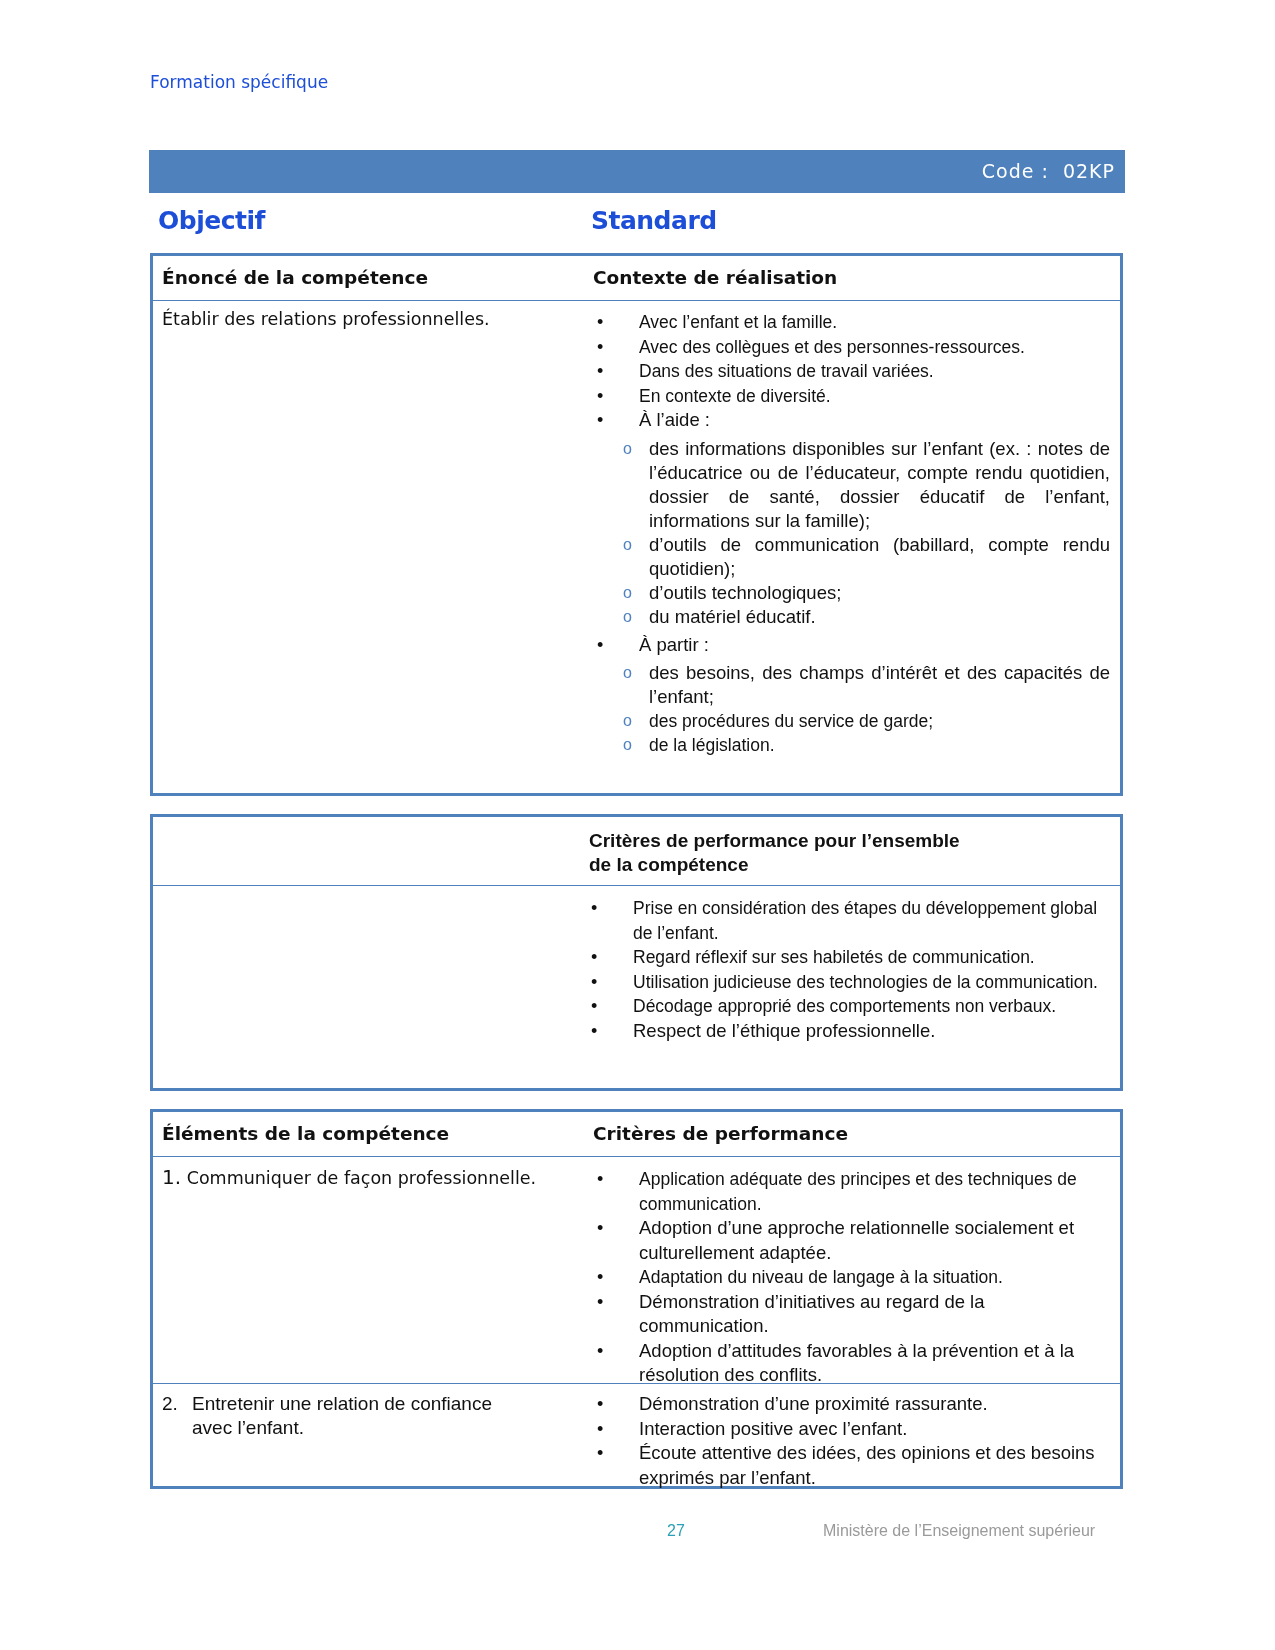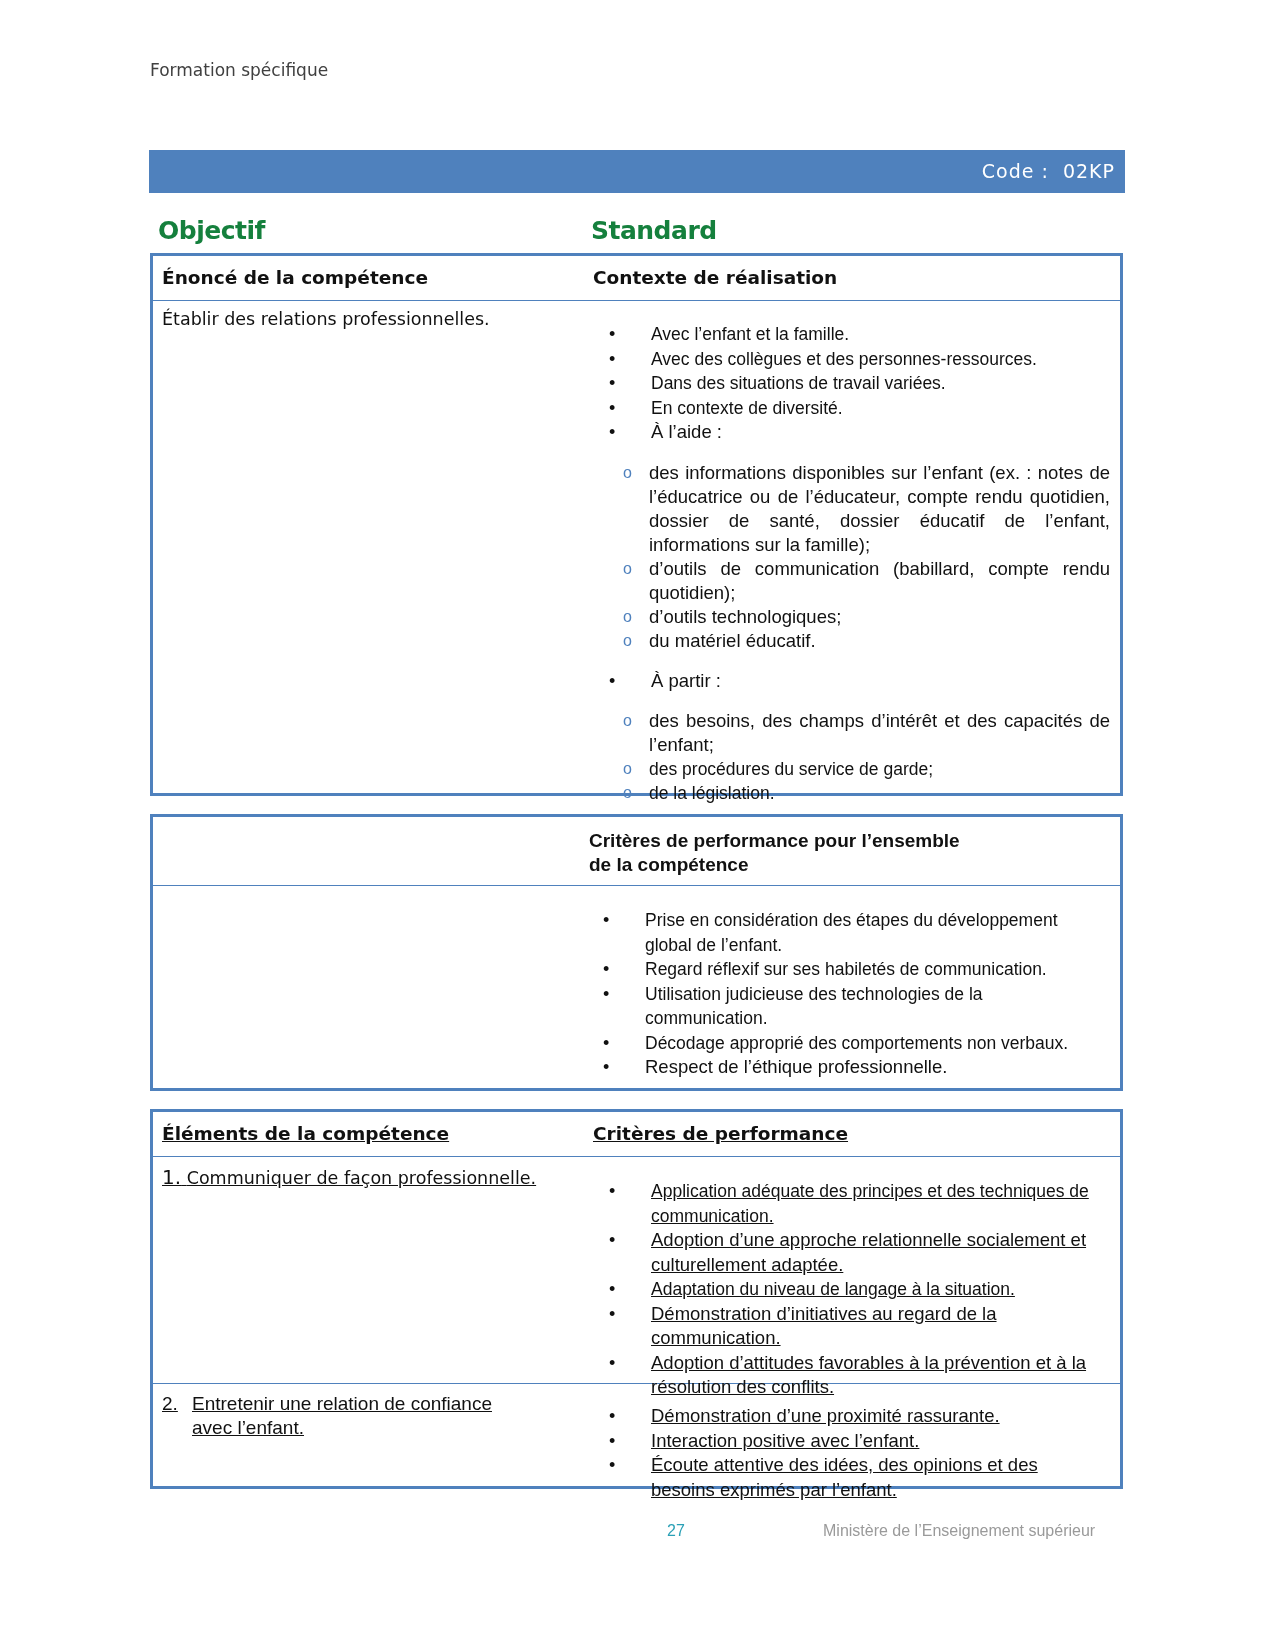--- a/index.html
+++ b/index.html
@@ -1,30 +1,30 @@
 <!DOCTYPE html>
 <html><head>
 <meta charset="utf-8">
 <style>
   html, body { margin:0; padding:0; background:#ffffff; }
   body { width:1275px; height:1650px; position:relative; font-family:"DejaVu Sans", sans-serif; color:#111; }
-  .running-head { position:absolute; left:150px; top:60px; font-size:17px; color:#404040; font-family:"DejaVu Sans", sans-serif; }
+  .running-head { position:absolute; left:150px; top:72px; font-size:17px; color:#1d4ed8; font-family:"DejaVu Sans", sans-serif; }
   .code-bar { position:absolute; left:149px; top:150px; width:976px; height:43px; background:#4f81bd; }
   .code-text { position:absolute; right:10px; top:10px; color:#ffffff; font-size:19px; letter-spacing:1px; font-family:"DejaVu Sans", sans-serif; }
   .code-text .lbl { margin-right:14px; }
-  .col-title { position:absolute; top:206px; font-size:25px; font-weight:bold; color:#15803d; font-family:"DejaVu Sans", sans-serif; letter-spacing:-0.5px;margin-top:10px; }
+  .col-title { position:absolute; top:206px; font-size:25px; font-weight:bold; color:#1d4ed8; font-family:"DejaVu Sans", sans-serif; letter-spacing:-0.5px; }
   .tbl { position:absolute; left:150px; width:967px; border:3px solid #4f81bd; box-sizing:content-box; }
   .row { display:flex; border-top:1.5px solid #4f81bd;justify-content:flex-end; }
   .row:first-child { border-top:none; }
   .cell-l { width:430px; padding:6px 9px; box-sizing:border-box; font-size:18px; }
   .cell-r { flex:1; padding:4px 10px 4px 0; box-sizing:border-box; font-size:18.5px; }
   .hdr { font-weight:bold; font-size:18.5px; font-family:"DejaVu Sans", sans-serif; }
   .hdr-cell-l { width:430px; padding:11px 9px; box-sizing:border-box; }
   .hdr-cell-r { flex:1; padding:11px 10px; box-sizing:border-box; }
-  ul.b { list-style:none; margin:16px; padding:0; }
+  ul.b { list-style:none; margin:4px; padding:0; }
   ul.b > li { position:relative; padding-left:52px; line-height:24.5px; font-family:"Liberation Sans", sans-serif; }
   ul.b > li::before { content:"\2022"; position:absolute; left:10px; top:0; font-size:18px; }
   ul.o { list-style:none; margin:0; padding:0; }
   ul.o > li { position:relative; padding-left:66px; line-height:24px; text-align:justify; font-family:"Liberation Sans", sans-serif; }
   ul.o > li::before { content:"o"; position:absolute; left:40px; top:0; color:#4f81bd; font-size:16px; }
   .footer-page { position:absolute; left:667px; top:1522px; font-size:16px; color:#2aa0b6; font-family:"Liberation Sans", sans-serif; }
   .footer-min { position:absolute; left:823px; top:1522px; font-size:16px; color:#9a9a9a; font-family:"Liberation Sans", sans-serif; }
   .sans2 { font-family:"DejaVu Sans", sans-serif; font-size:17.5px; }
 </style>
 </head>
@@ -89,21 +89,21 @@
         <li class="sans2">Prise en considération des étapes du développement global de l’enfant.</li>
         <li class="sans2">Regard réflexif sur ses habiletés de communication.</li>
         <li class="sans2">Utilisation judicieuse des technologies de la communication.</li>
         <li class="sans2">Décodage approprié des comportements non verbaux.</li>
         <li>Respect de l’éthique professionnelle.</li>
       </ul>
     </div>
   </div>
 </div>
 
-<div class="tbl" style="top:1109px; height:374px;text-decoration:underline;">
+<div class="tbl" style="top:1109px; height:374px;">
   <div class="row hdr" style="height:44px;">
     <div class="hdr-cell-l">Éléments de la compétence</div>
     <div class="hdr-cell-r">Critères de performance</div>
   </div>
   <div class="row" style="height:226px;">
     <div class="cell-l sans2" style="padding-top:8px;">
       <span style="font-size:20px;">1.</span>
       <span>Communiquer de façon professionnelle.</span>
     </div>
     <div class="cell-r" style="padding-top:6px;">

